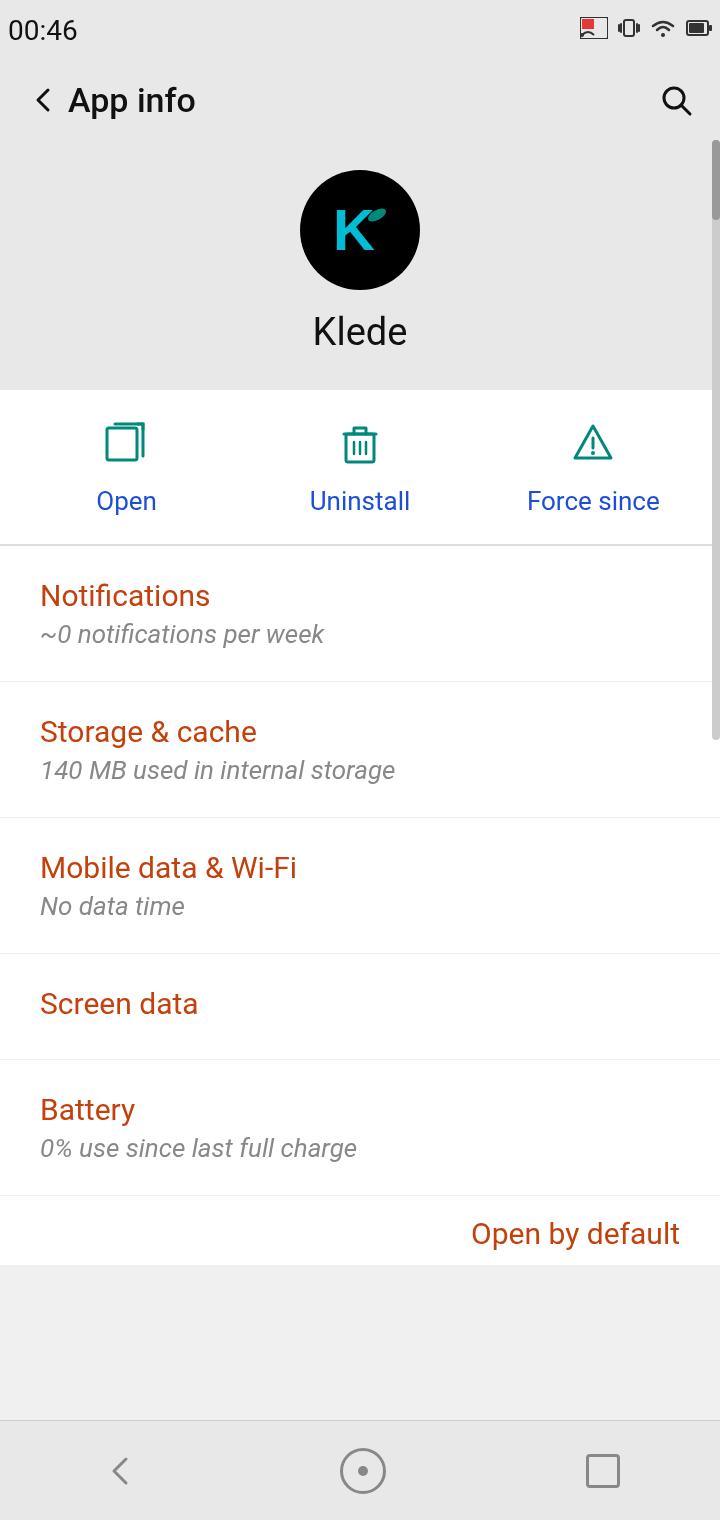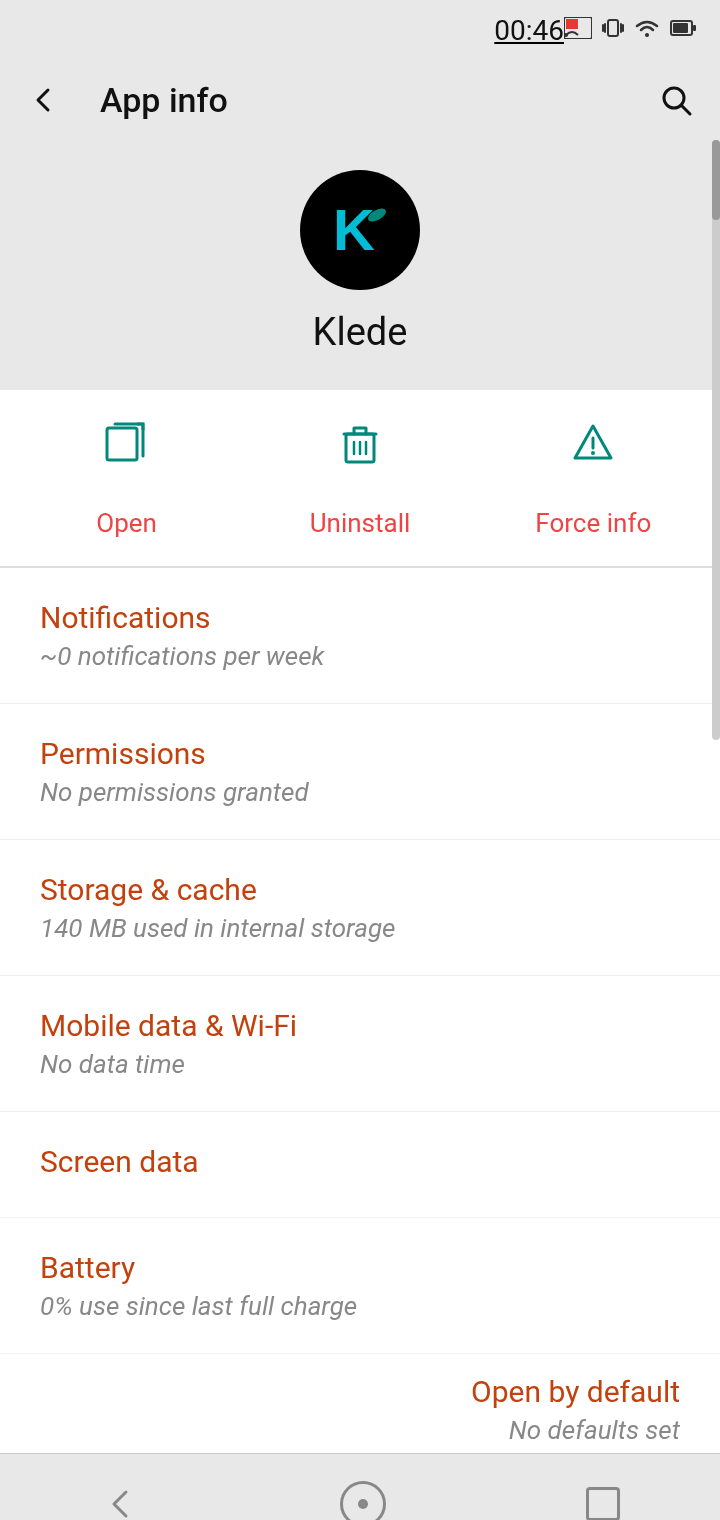--- a/index.html
+++ b/index.html
@@ -13,23 +13,22 @@
       overflow-x: hidden;
     }
 
     
     .status-bar {
       width: 100%;
       height: 60px;
       background: #e8e8e8;
       display: flex;
       align-items: center;
-      justify-content: flex-end;
-      padding: 0 24px;
-      text-decoration: underline;
+      justify-content: space-between;
+      padding: 0 8px;
     }
     .status-time {
       font-size: 28px;
       font-weight: 400;
       color: #111;
     }
     .status-icons {
       display: flex;
       align-items: center;
       gap: 10px;
@@ -41,21 +40,21 @@
       height: 80px;
       background: #e8e8e8;
       display: flex;
       align-items: center;
       padding: 0 20px;
       justify-content: space-between;
     }
     .top-bar-left {
       display: flex;
       align-items: center;
-      gap: 32px;
+      gap: 0;
     }
     .back-btn {
       width: 48px;
       height: 48px;
       display: flex;
       align-items: center;
       justify-content: center;
       cursor: pointer;
     }
     .back-btn svg { width: 32px; height: 32px; }
@@ -136,23 +135,22 @@
     }
     .action-icon {
       color: #00897b;
     }
     .action-icon svg {
       width: 52px;
       height: 52px;
     }
     .action-label {
       font-size: 26px;
-      color: #ef4444;
-      font-weight: 400;
-      margin-top: 22px;
+      color: #1d4ed8;
+      font-weight: 400;
     }
 
     
     .divider {
       height: 1px;
       background: #ddd;
       width: 100%;
     }
 
     
@@ -325,37 +323,33 @@
   </div>
 
   <div class="action-item">
     <span class="action-icon">
       <svg width="52" height="52" viewBox="0 0 52 52" fill="none">
         <path d="M26 8 L44 40 L8 40 Z" stroke="#00897b" stroke-width="3" stroke-linejoin="round" fill="none"></path>
         <line x1="26" y1="20" x2="26" y2="30" stroke="#00897b" stroke-width="3" stroke-linecap="round"></line>
         <circle cx="26" cy="35" r="2" fill="#00897b"></circle>
       </svg>
     </span>
-    <span class="action-label">Force info</span>
+    <span class="action-label">Force since</span>
   </div>
 </div>
 
 <div class="divider"></div>
 
 <div class="settings-list">
 
   <div class="settings-item">
     <div class="settings-item-title">Notifications</div>
     <div class="settings-item-subtitle">~0 notifications per week</div>
   </div>
 
-  <div class="settings-item">
-    <div class="settings-item-title">Permissions</div>
-    <div class="settings-item-subtitle">No permissions granted</div>
-  </div>
 
   <div class="settings-item">
     <div class="settings-item-title">Storage &amp; cache</div>
     <div class="settings-item-subtitle">140 MB used in internal storage</div>
   </div>
 
   <div class="settings-item">
     <div class="settings-item-title">Mobile data &amp; Wi-Fi</div>
     <div class="settings-item-subtitle">No data time</div>
   </div>
@@ -366,21 +360,20 @@
 
   <div class="settings-item">
     <div class="settings-item-title">Battery</div>
     <div class="settings-item-subtitle">0% use since last full charge</div>
   </div>
 
 </div>
 
 <div style="background:#fff; padding: 20px 40px 8px; border-top:1px solid #f0f0f0;text-align:right;">
   <div class="settings-item-title">Open by default</div>
-  <div class="settings-item-subtitle">No defaults set</div>
 </div>
 
 <div style="height: 100px;"></div>
 
 <div class="bottom-nav">
   <div class="bottom-nav-item">
     <svg width="40" height="40" viewBox="0 0 40 40" fill="none">
       <path d="M26 8 L14 20 L26 32" stroke="#888" stroke-width="3" stroke-linecap="round" stroke-linejoin="round"></path>
     </svg>
   </div>

